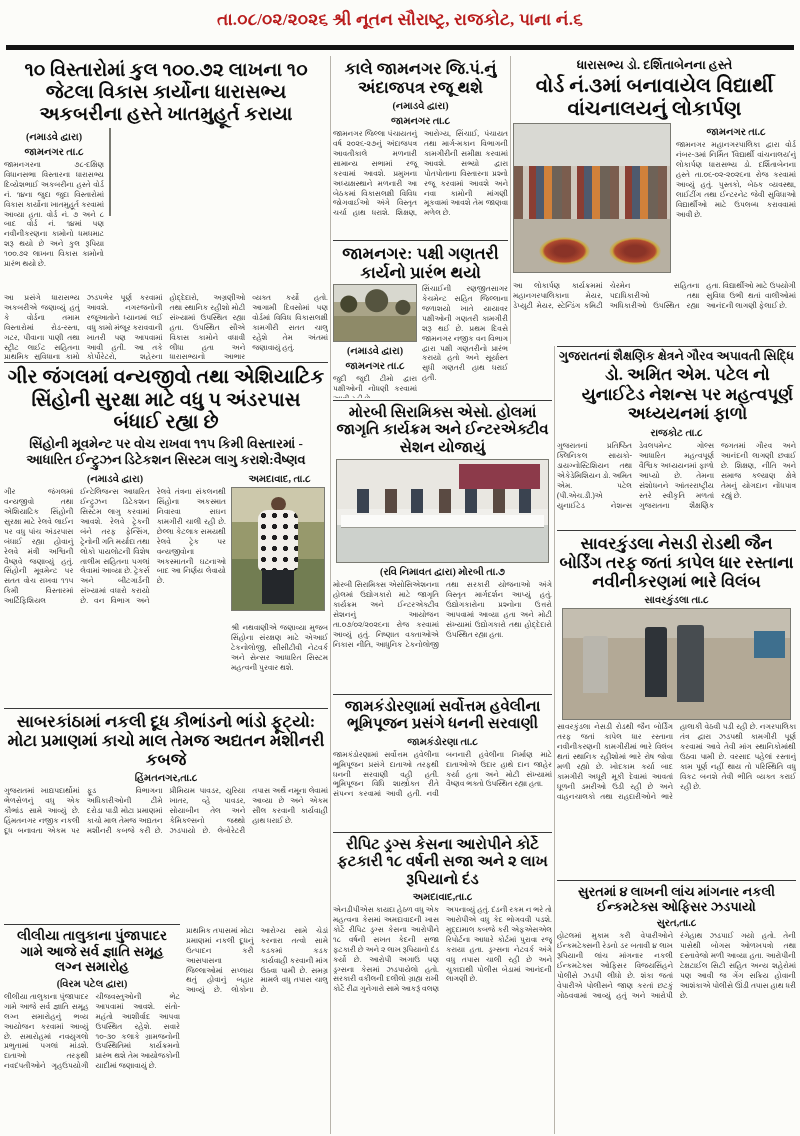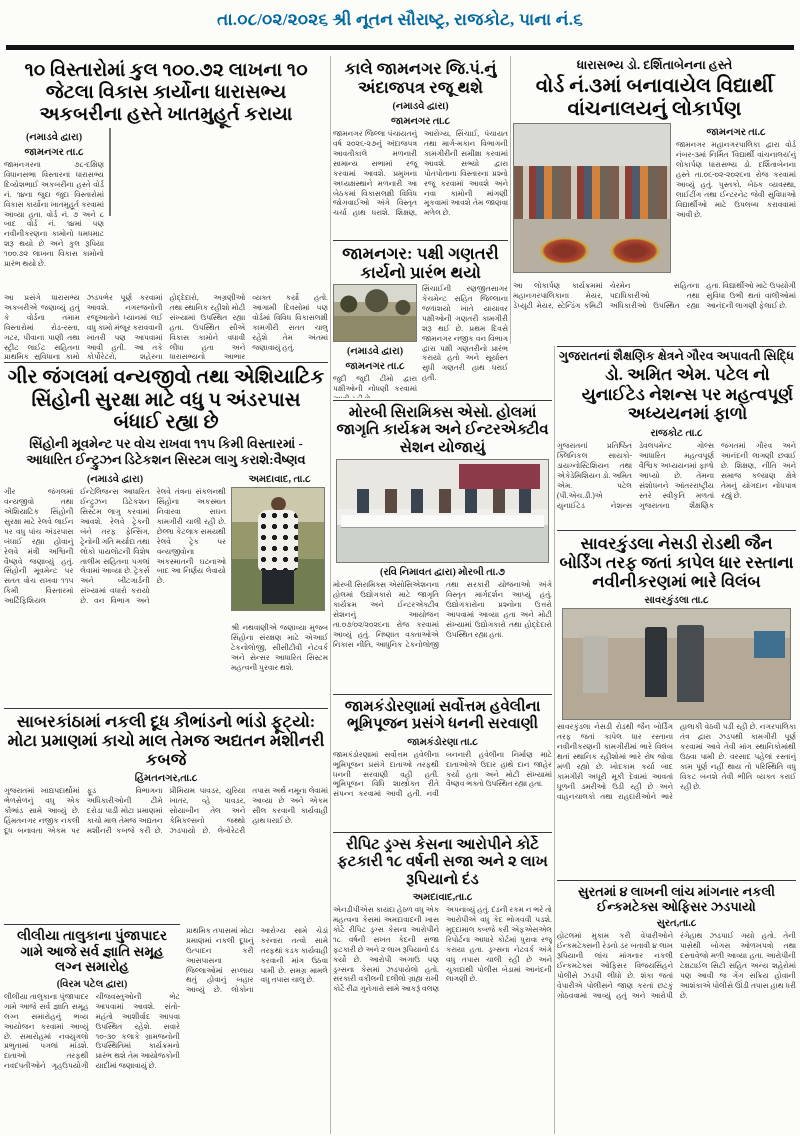--- a/index.html
+++ b/index.html
@@ -4,21 +4,21 @@
 <style>
   html,body{margin:0;padding:0;background:#e8e6e0;}
   .page{
     position:relative;width:800px;height:1136px;margin:0 auto;
     background:#fcfcf9;color:#111;
     font-family:"Liberation Serif","DejaVu Serif",serif;
     overflow:hidden;
   }
   
   .masthead{position:absolute;left:0;top:10px;width:100%;text-align:center;
-    font-size:17px;font-weight:700;letter-spacing:.2px;color:#0369a1;}
+    font-size:17px;font-weight:700;letter-spacing:.2px;color:#b91c1c;}
   .mast-rule{position:absolute;left:6px;top:45px;width:788px;height:5px;background:#141414;}
   
   .art{position:absolute;overflow:hidden;padding-top:2px;box-sizing:border-box;}
   .bt{border-top:1.5px solid #3a3a3a;}
   .kick{font-size:12.5px;font-weight:700;text-align:center;line-height:1.2;color:#0d0d0d;}
   .hl{font-weight:700;text-align:center;line-height:1.16;color:#0c0c0c;margin:1px 2px;}
   .hl-xl{font-size:19px;}
   .hl-l{font-size:16.5px;}
   .hl-m{font-size:15px;}
   .hl-s{font-size:13.5px;}
@@ -204,21 +204,21 @@
     <div class="body c4" style="height:142px;">ગુજરાતમાં ખાદ્યપદાર્થોમાં ભેળસેળનું વધુ એક કૌભાંડ સામે આવ્યું છે. હિંમતનગર નજીક નકલી દૂધ બનાવતા એકમ પર ફૂડ વિભાગના અધિકારીઓની ટીમે દરોડા પાડી મોટા પ્રમાણમાં કાચો માલ તેમજ અદ્યતન મશીનરી કબજે કરી છે. પ્રીમિયમ પાવડર, યુરિયા ખાતર, વ્હે પાવડર, સોયાબીન તેલ અને કેમિકલ્સનો જથ્થો ઝડપાયો છે. લેબોરેટરી તપાસ અર્થે નમૂના લેવામાં આવ્યા છે અને એકમ સીલ કરવાની કાર્યવાહી હાથ ધરાઈ છે.</div>
   </section>
 
   <section class="art bt" id="art-liliya">
     <div class="hl hl-s">લીલીયા તાલુકાના પુંજાપાદર ગામે આજે સર્વ જ્ઞાતિ સમૂહ લગ્ન સમારોહ</div>
     <div class="byl">(વિરમ પટેલ દ્વારા)</div>
     <div class="body c2" style="height:146px;">લીલીયા તાલુકાના પુંજાપાદર ગામે આજે સર્વ જ્ઞાતિ સમૂહ લગ્ન સમારોહનું ભવ્ય આયોજન કરવામાં આવ્યું છે. સમારોહમાં નવયુગલો પ્રભુતામાં પગલાં માંડશે. દાતાઓ તરફથી નવદંપતીઓને ગૃહઉપયોગી ચીજવસ્તુઓની ભેટ આપવામાં આવશે. સંતો-મહંતો આશીર્વાદ આપવા ઉપસ્થિત રહેશે. સવારે ૧૦-૩૦ કલાકે ગ્રામજનોની ઉપસ્થિતિમાં કાર્યક્રમનો પ્રારંભ થશે તેમ આયોજકોની યાદીમાં જણાવાયું છે.</div>
   </section>
 
   <section class="art" id="art-milkcont">
-    <div class="body c2" style="height:204px;">પ્રાથમિક તપાસમાં મોટા પ્રમાણમાં નકલી દૂધનું ઉત્પાદન કરી આસપાસના જિલ્લાઓમાં સપ્લાય થતું હોવાનું બહાર આવ્યું છે. લોકોના આરોગ્ય સામે ચેડાં કરનારા તત્વો સામે તરફથાં કડક કાર્યવાહી કરવાની માંગ ઉઠવા પામી છે. સમગ્ર મામલે વધુ તપાસ ચાલુ છે.</div>
+    <div class="body c2" style="height:204px;">પ્રાથમિક તપાસમાં મોટા પ્રમાણમાં નકલી દૂધનું ઉત્પાદન કરી આસપાસના જિલ્લાઓમાં સપ્લાય થતું હોવાનું બહાર આવ્યું છે. લોકોના આરોગ્ય સામે ચેડાં કરનારા તત્વો સામે કડકમાં કડક કાર્યવાહી કરવાની માંગ ઉઠવા પામી છે. સમગ્ર મામલે વધુ તપાસ ચાલુ છે.</div>
   </section>
 
   <section class="art bt" id="art-jamkan">
     <div class="hl hl-m">જામકંડોરણામાં સર્વોત્તમ હવેલીના ભૂમિપૂજન પ્રસંગે ધનની સરવાણી</div>
     <div class="byl">જામકંડોરણા તા.૮</div>
     <div class="body c2" style="height:72px;">જામકંડોરણામાં સર્વોત્તમ હવેલીના ભૂમિપૂજન પ્રસંગે દાતાઓ તરફથી ધનની સરવાણી વહી હતી. ભૂમિપૂજન વિધિ શાસ્ત્રોક્ત રીતે સંપન્ન કરવામાં આવી હતી. નવી બનનારી હવેલીના નિર્માણ માટે દાતાઓએ ઉદાર હાથે દાન જાહેર કર્યા હતા અને મોટી સંખ્યામાં વૈષ્ણવ ભક્તો ઉપસ્થિત રહ્યા હતા.</div>
   </section>
 
   <section class="art bt" id="art-drugs">
     <div class="hl hl-m">રીપિટ ડ્રગ્સ કેસના આરોપીને કોર્ટે ફટકારી ૧૮ વર્ષની સજા અને ૨ લાખ રૂપિયાનો દંડ</div>

